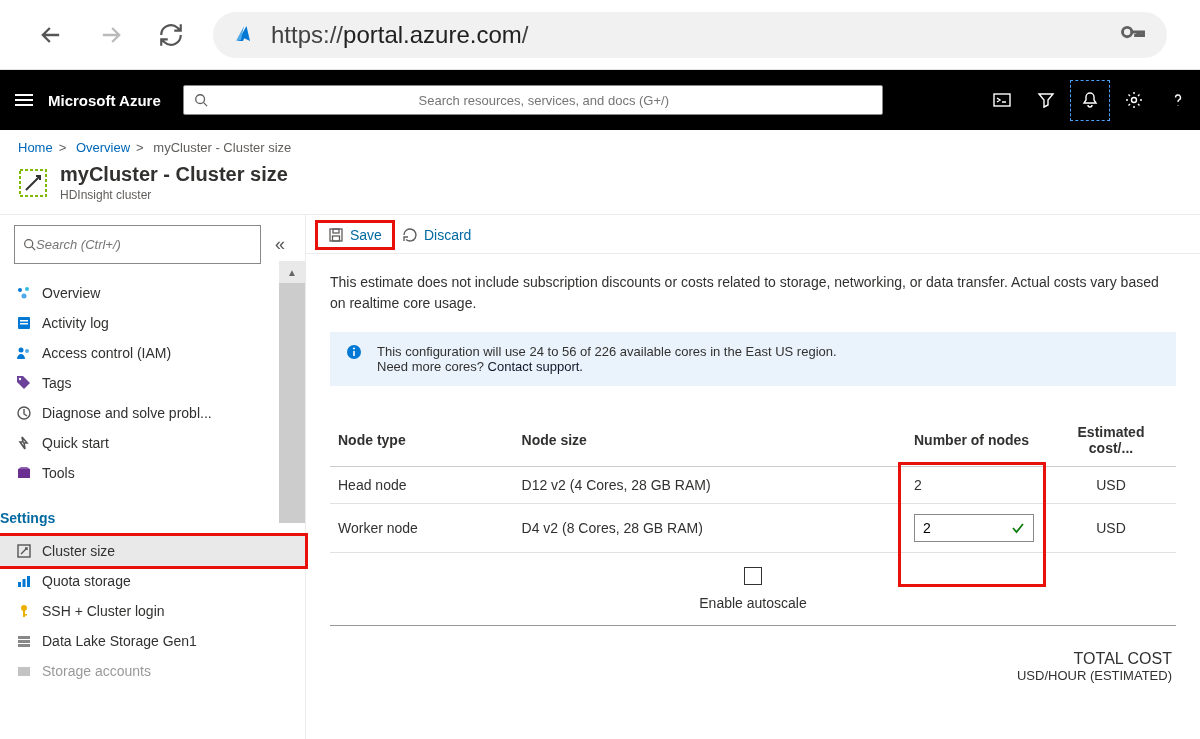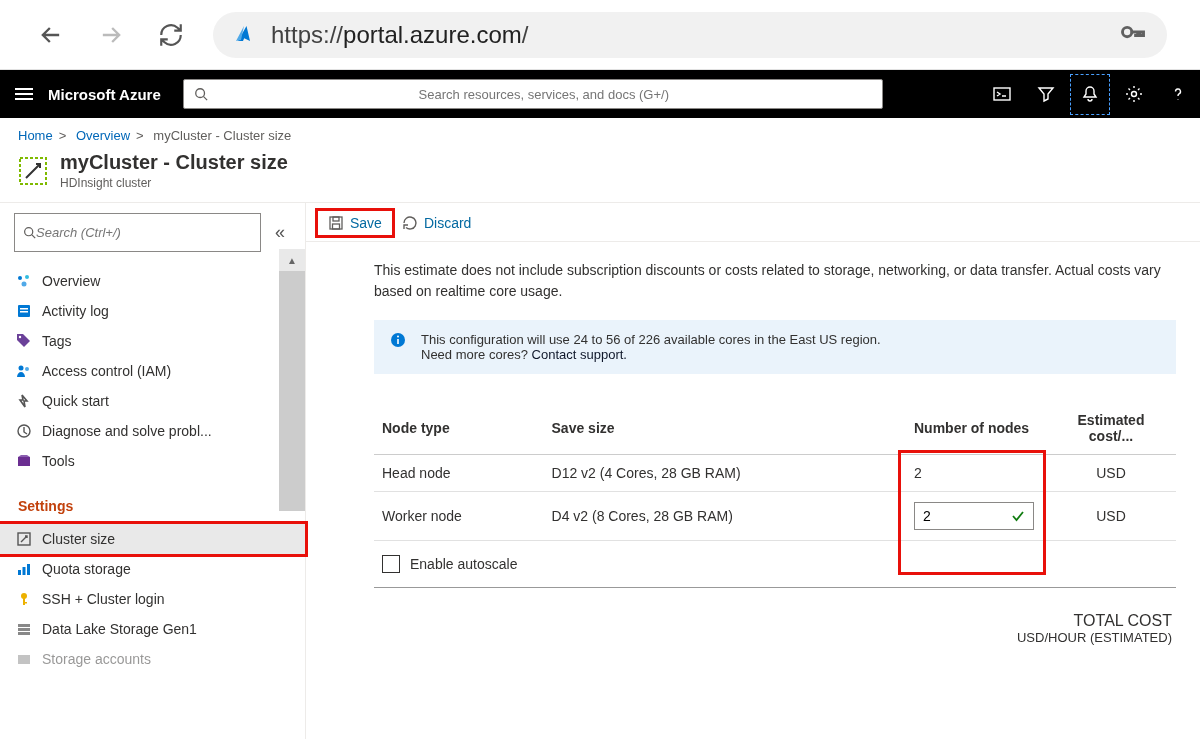--- a/index.html
+++ b/index.html
@@ -8,21 +8,21 @@
 
 .browser-bar { height: 70px; display: flex; align-items: center; padding: 0 33px; gap: 24px; border-bottom: 1px solid #e1e1e1; }
 .browser-bar .nav-btn { width: 36px; height: 36px; display: flex; align-items: center; justify-content: center; color: #555; cursor: pointer; }
 .url-box { flex: 1; background: #f1f1f1; border-radius: 24px; height: 46px; display: flex; align-items: center; padding: 0 20px; gap: 14px; font-size: 22px; color: #555; }
 .url-box .url-text { font-size: 24px; color: #414141; }
 .url-box .url-domain { color: #212121; }
 .url-box .key-icon { margin-left: auto; color: #616161; }
 .azure-logo { width: 24px; height: 24px; }
 
 
-.top-bar { height: 48px; background: #000; display: flex; align-items: center; color: #fff; }
+.top-bar { height: 60px; background: #000; display: flex; align-items: center; color: #fff; }
 .top-bar .hamburger { width: 48px; height: 45px; display: flex; align-items: center; justify-content: center; cursor: pointer; }
 .top-bar .brand { font-size: 15px; font-weight: 600; padding-right: 22px;}
 .top-bar .searchbox { flex: 0 0 700px; display: flex; align-items: center; background: #fff; height: 30px; border: 1px solid #8a8886; border-radius: 2px; padding: 0 10px; color: #605e5c; gap: 8px; }
 .top-bar .searchbox input { border: none; outline: none; flex: 1; font-size: 13px; color: #333; background: transparent; text-align: center; }
 .top-bar .right-icons { margin-left: auto; display: flex; }
 .top-bar .right-icons .icon-btn { width: 44px; height: 45px; display: flex; align-items: center; justify-content: center; cursor: pointer; color: #fff; }
 .top-bar .right-icons .icon-btn.boxed { outline: 1px dashed #4aa0ff; outline-offset: -3px; }
 
 
 .breadcrumb-row { padding: 10px 18px 6px; font-size: 13px; color: #605e5c; }
@@ -41,48 +41,48 @@
 
 .left-pane { width: 305px; border-top: 1px solid #edebe9; position: relative; }
 .left-search { display: flex; align-items: center; gap: 8px; margin: 10px 14px; }
 .left-search .search-wrap { flex: 1; border: 1px solid #8a8886; height: 39px; display: flex; align-items: center; padding: 0 8px; }
 .left-search .search-wrap input { border: none; outline: none; flex: 1; font-size: 13px; font-style: italic; color: #555;}
 .collapse-btn { font-size: 18px; color: #555; cursor: pointer; padding: 0 6px; }
 .nav-list { list-style: none; padding: 4px 0;}
 .nav-list li { display: flex; align-items: center; gap: 10px; padding: 7px 16px; font-size: 14px; color: #323130; cursor: pointer; white-space: nowrap; }
 .nav-list li .item-icon { width: 16px; height: 16px; display: flex; align-items: center; justify-content: center; flex: 0 0 16px;}
 .nav-list li.active { background: #e9e9e9; }
-.section-header { padding: 18px 0 6px; font-size: 14px; font-weight: 600; color: #c2410c; margin-left: 18px; }
+.section-header { padding: 18px 0 6px; font-size: 14px; font-weight: 600; color: #0369a1; }
 .scroll-thumb { position: absolute; right: 0; top: 50px; width: 26px; height: 240px; background: #ccc; }
 .scroll-arrow { position: absolute; right: 0; width: 26px; height: 22px; background: #e9e9e9; display:flex; align-items:center; justify-content:center; color:#666; font-size:10px;}
 
 
 .main-pane { flex: 1; border-top: 1px solid #edebe9; border-left: 1px solid #edebe9; padding: 0; }
 .toolbar { display: flex; gap: 0; padding: 8px 12px 6px; border-bottom: 1px solid #edebe9; align-items:center;}
 .toolbar .tb-btn { display: flex; align-items: center; gap: 6px; padding: 4px 10px; font-size: 14px; color: #0369a1; cursor: pointer; }
 .toolbar .tb-btn svg { width: 16px; height: 16px; }
 .highlight-red { outline: 3px solid #e8100a; outline-offset: 0px;}
-.main-body { padding: 18px 24px; margin-left: 44px; }
+.main-body { padding: 18px 24px; }
 .estimate-note { font-size: 14px; color: #323130; line-height: 1.5; padding-bottom: 18px;}
 .info-box { background: #eaf3fb; padding: 12px 16px; display: flex; gap: 15px; font-size: 13px; color: #323130; margin-bottom: 28px;}
 .info-box .info-icon { width: 16px; height: 16px; flex: 0 0 16px;}
 .info-box a { color: #0f172a; text-decoration: none; }
 
 
 .node-table { width: 100%; border-collapse: collapse; }
 .node-table th { text-align: left; font-size: 14px; font-weight: 600; padding: 10px 8px; border-bottom: 1px solid #ccc; color: #323130;}
 .node-table td { font-size: 14px; padding: 10px 8px; border-bottom: 1px solid #e1e1e1; color: #323130;}
 .node-table .col-nodes { width: 140px; position: relative;}
 .node-table .col-cost { width: 130px; text-align: center;}
 .nodes-input-wrap { border: 1px solid #8a8886; height: 28px; display: flex; align-items: center; padding: 0 8px; justify-content: space-between; width: 120px;}
 .nodes-input-wrap input { border:none; outline:none; width: 60px; font-size: 14px; }
 .nodes-column-highlight { position: absolute; border: 3px solid #e8100a; width: 148px; height: 125px; top: -42px; left: -8px; pointer-events:none;}
 
 .autoscale-row td { padding: 14px 8px;}
-.autoscale-label { display:flex; align-items:center; gap:10px; font-size:14px; }
+.autoscale-label { display:flex; align-items:center; gap:10px; font-size:14px;flex-direction:column; }
 .autoscale-checkbox { width: 18px; height: 18px; border: 1px solid #323130; }
 
 .total-cost { text-align: right; padding: 24px 4px 0 0; }
 .total-cost .tc-label { font-size: 16px; font-weight: 400; color: #323130; }
 .total-cost .tc-sub { font-size: 13px; color: #323130; }
 </style>
 </head>
 <body>
 
 <div class="browser-bar">
@@ -214,52 +214,52 @@
               <rect x="2" y="2" width="12" height="12" rx="1" fill="#0078d4"></rect>
               <rect x="4" y="5" width="8" height="1.5" fill="#fff"></rect>
               <rect x="4" y="8" width="8" height="1.5" fill="#fff"></rect>
             </svg>
           </span>
           <span>Activity log</span>
         </li>
       <li>
           <span class="item-icon">
             <svg width="16" height="16" viewBox="0 0 16 16">
-              <path d="M1 1h6l7 7-6 6-7-7V1z" fill="#6b4199"></path>
-              <circle cx="4" cy="4" r="1.2" fill="#fff"></circle>
-            </svg>
-          </span>
-          <span>Tags</span>
-        </li>
-      <li>
-          <span class="item-icon">
-            <svg width="16" height="16" viewBox="0 0 16 16">
               <circle cx="5" cy="5" r="2.5" fill="#0078d4"></circle>
               <path d="M1 14c0-3 2-5 4-5s4 2 4 5" fill="#0078d4"></path>
               <circle cx="11" cy="6" r="2" fill="#50a9e8"></circle>
             </svg>
           </span>
           <span>Access control (IAM)</span>
         </li>
       <li>
           <span class="item-icon">
-            <svg width="16" height="16" viewBox="0 0 16 16" fill="none" stroke="#555" stroke-width="1.6">
-              <path d="M6 2l5 6h-3l1 6-5-7h3L6 2z"></path>
-            </svg>
-          </span>
-          <span>Quick start</span>
+            <svg width="16" height="16" viewBox="0 0 16 16">
+              <path d="M1 1h6l7 7-6 6-7-7V1z" fill="#6b4199"></path>
+              <circle cx="4" cy="4" r="1.2" fill="#fff"></circle>
+            </svg>
+          </span>
+          <span>Tags</span>
         </li>
       <li>
           <span class="item-icon">
             <svg width="16" height="16" viewBox="0 0 16 16" fill="none" stroke="#555" stroke-width="1.4">
               <circle cx="8" cy="8" r="6"></circle>
               <path d="M8 4v5l3 2"></path>
             </svg>
           </span>
           <span>Diagnose and solve probl...</span>
+        </li>
+      <li>
+          <span class="item-icon">
+            <svg width="16" height="16" viewBox="0 0 16 16" fill="none" stroke="#555" stroke-width="1.6">
+              <path d="M6 2l5 6h-3l1 6-5-7h3L6 2z"></path>
+            </svg>
+          </span>
+          <span>Quick start</span>
         </li>
       <li>
           <span class="item-icon">
             <svg width="16" height="16" viewBox="0 0 16 16" fill="#6b2e91">
               <rect x="2" y="4" width="12" height="9"></rect>
               <path d="M2 4l3-2h6l3 2" fill="#8b5eb0"></path>
             </svg>
           </span>
           <span>Tools</span>
         </li>
@@ -346,21 +346,21 @@
         <div>
           <div>This configuration will use 24 to 56 of 226 available cores in the East US region.</div>
           <div><span>Need more cores? </span><a href="#">Contact support.</a></div>
         </div>
       </div>
 
       <table class="node-table">
         <thead>
           <tr>
             <th>Node type</th>
-            <th>Save size</th>
+            <th>Node size</th>
             <th class="col-nodes">Number of nodes</th>
             <th class="col-cost">Estimated cost/...</th>
           </tr>
         </thead>
         <tbody>
           <tr>
             <td>Head node</td>
             <td>D12 v2 (4 Cores, 28 GB RAM)</td>
             <td class="col-nodes">2</td>
             <td class="col-cost">USD</td>

